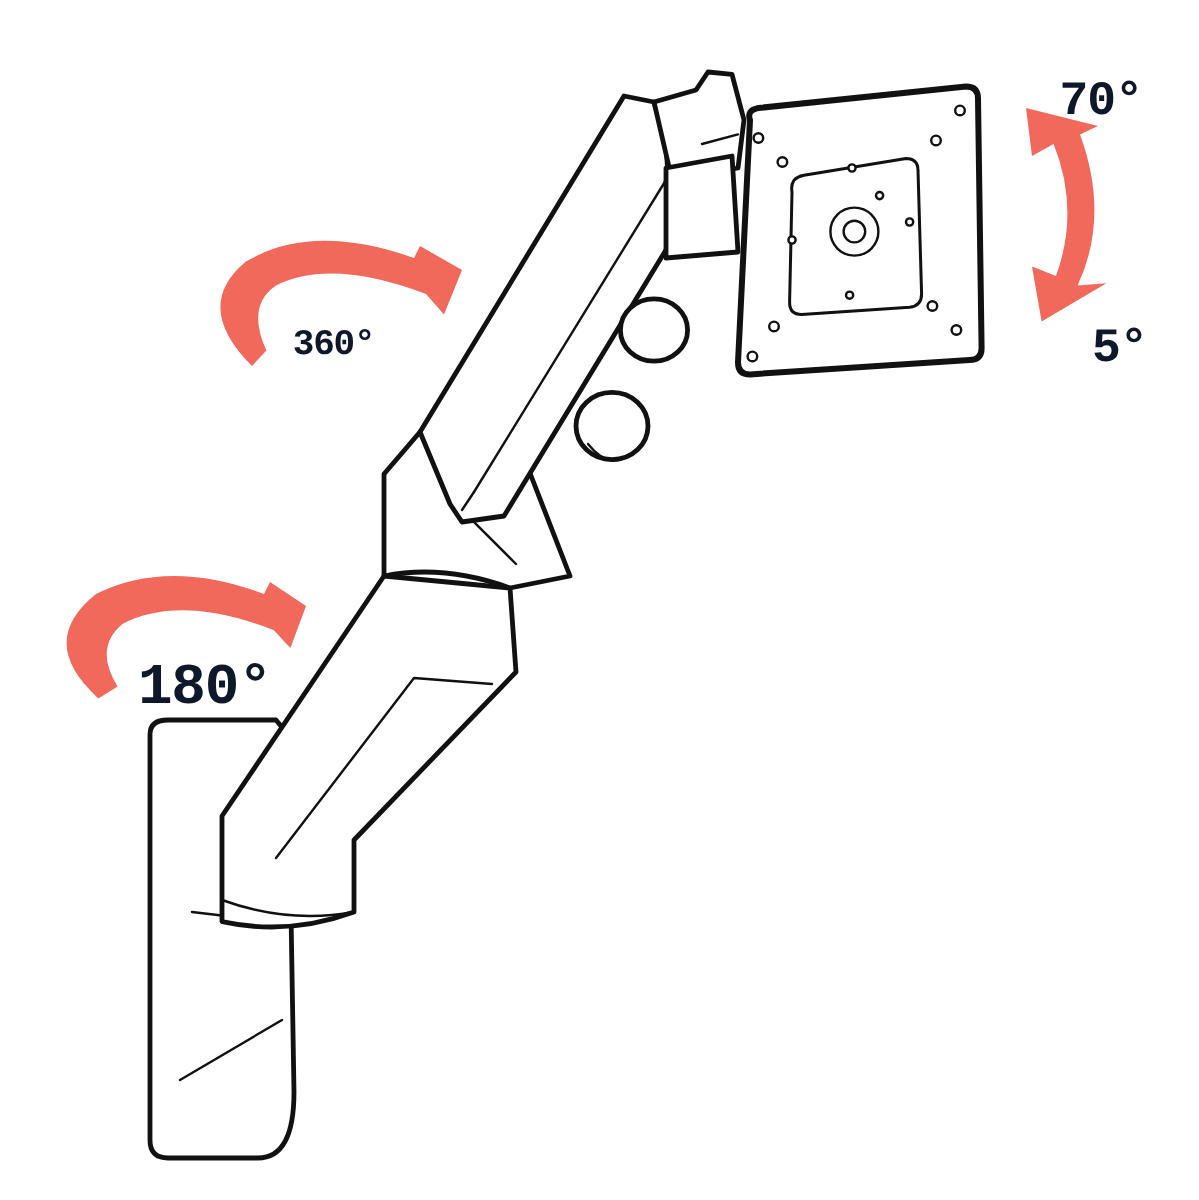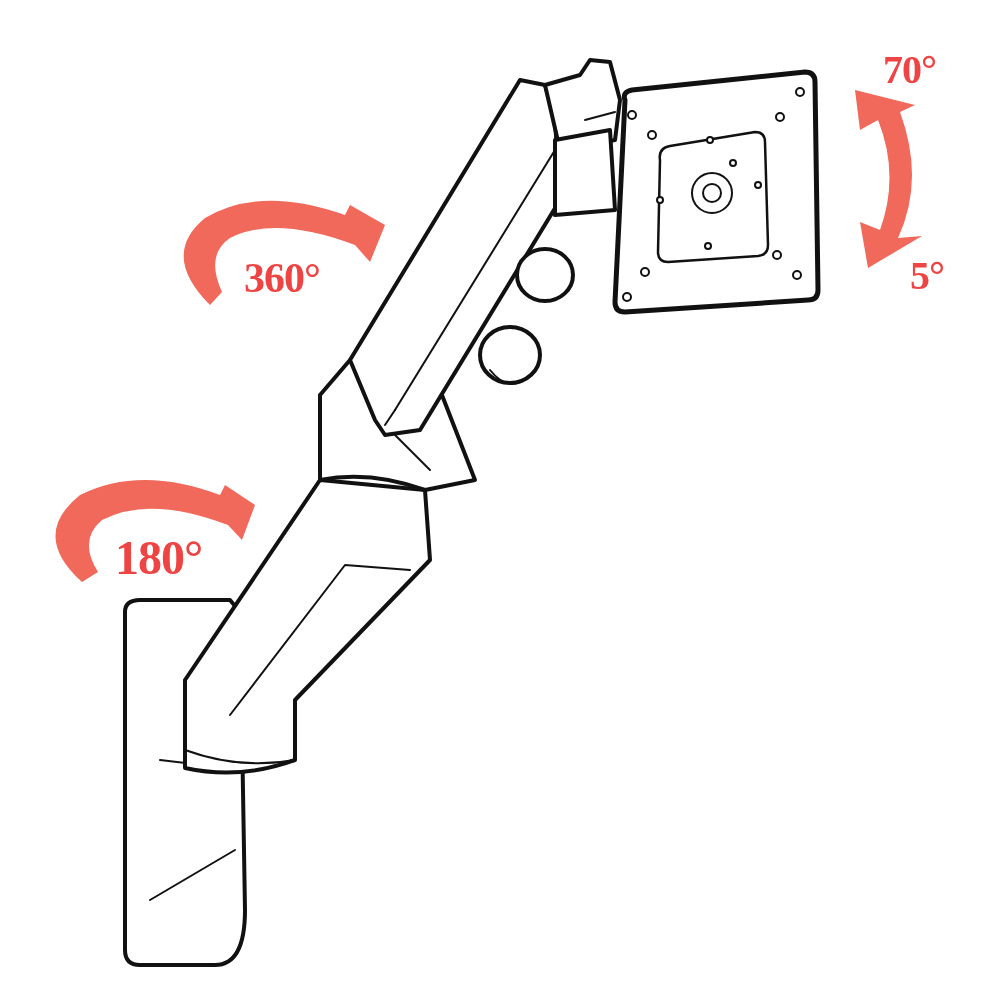--- a/index.html
+++ b/index.html
@@ -1,19 +1,19 @@
 <!DOCTYPE html>
 <html><head>
 <meta charset="utf-8">
 <style>
   html, body { margin: 0; padding: 0; background: #ffffff; }
   body { width: 999px; height: 1000px; position: relative; overflow: hidden; font-family: "Liberation Sans", sans-serif; }
   #diagram { position: absolute; left: 0; top: 0; width: 999px; height: 1000px; }
-  .label { position: absolute; font-family: Liberation Serif, serif; font-weight: bold; color: #ef4444; letter-spacing: -1px; line-height: 1; }
-  .lbl-360 { left: 244px; top: 257px; font-size: 42px; }
+  .label { position: absolute; font-family: Liberation Mono, monospace; font-weight: bold; color: #0f172a; letter-spacing: -1px; line-height: 1; margin-top: 16px; }
+  .lbl-360 { left: 244px; top: 257px; font-size: 30px; }
   .lbl-180 { left: 115px; top: 534px; font-size: 48px; }
   .lbl-70 { left: 883px; top: 50px; font-size: 40px; }
   .lbl-5 { left: 910px; top: 256px; font-size: 40px; }
 </style>
 </head>
 <body>
 
 <svg id="diagram" viewBox="0 0 999 1000" xmlns="http://www.w3.org/2000/svg">
   <g fill="#ffffff" stroke="#111111" stroke-width="4" stroke-linejoin="round" stroke-linecap="round">
 

